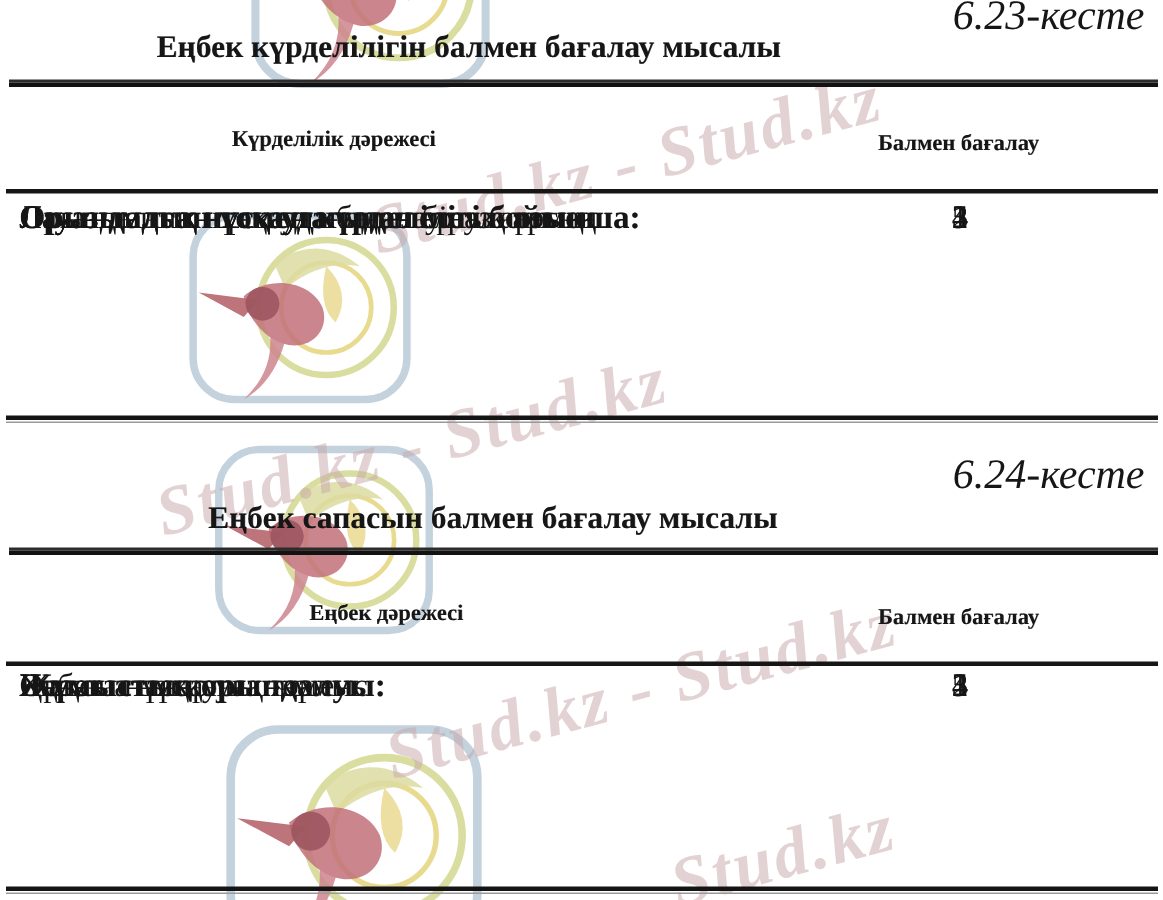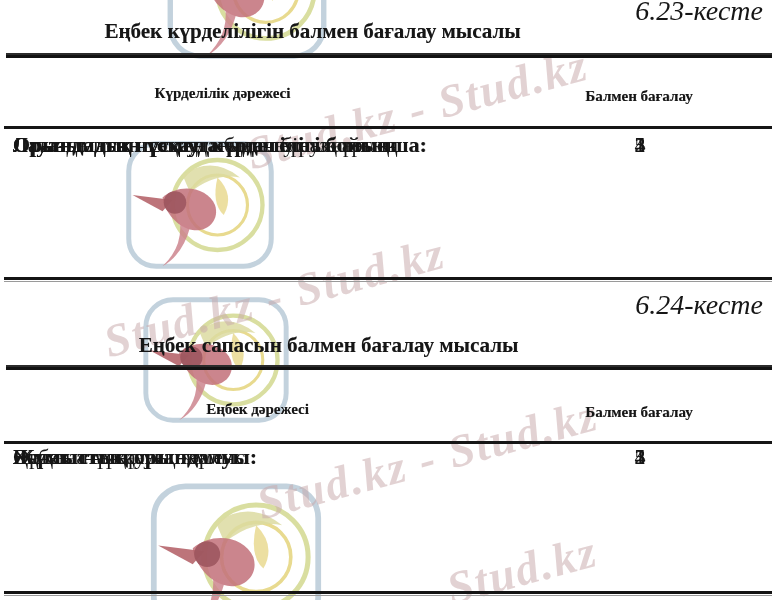--- a/index.html
+++ b/index.html
@@ -176,21 +176,21 @@
         <span class="val">2</span>
       </div>
       <div class="row">
         <span class="lbl">Лауазымдық нұсқаудағыдан артық төмен</span>
         <span class="val">1</span>
       </div>
     </div>
 
     <div class="rule-bottom" style="top:277px;"></div>
 
-    <div class="caption" style="top:294px;">6.24-кесте</div>
+    <div class="caption" style="top:306px;">6.24-кесте</div>
     <div class="tbl-title" style="top:333px;padding-left:32px;">Еңбек сапасын балмен бағалау мысалы</div>
 
     <div class="rule-double" style="top:365px;"></div>
 
     <div class="th" style="top:397px; left:0; width:515px;">Еңбек дәрежесі</div>
     <div class="th" style="top:400px; left:495px; width:288px;">Балмен бағалау</div>
 
     <div class="rule-mid" style="top:441px;"></div>
 
     <div class="rows t2" style="top:444px;">

